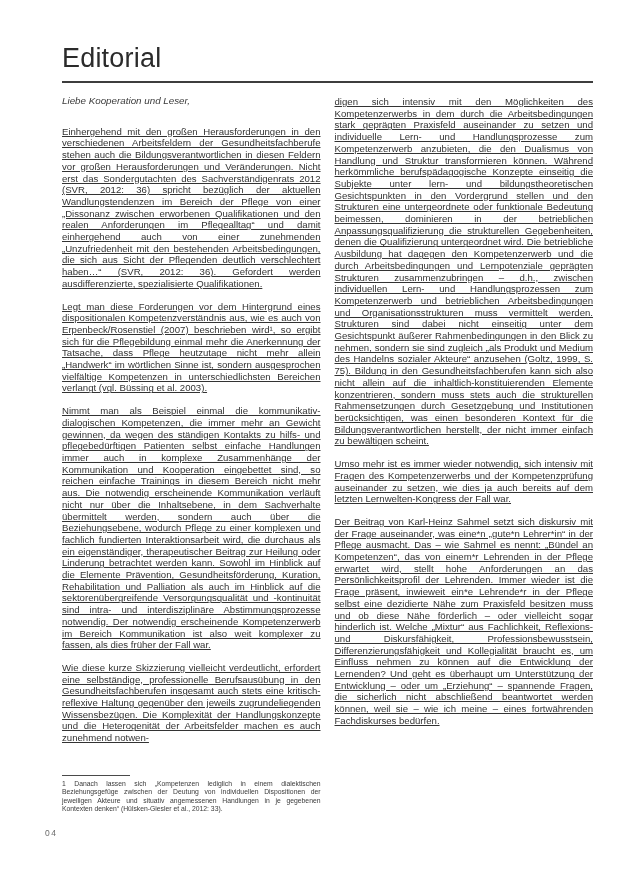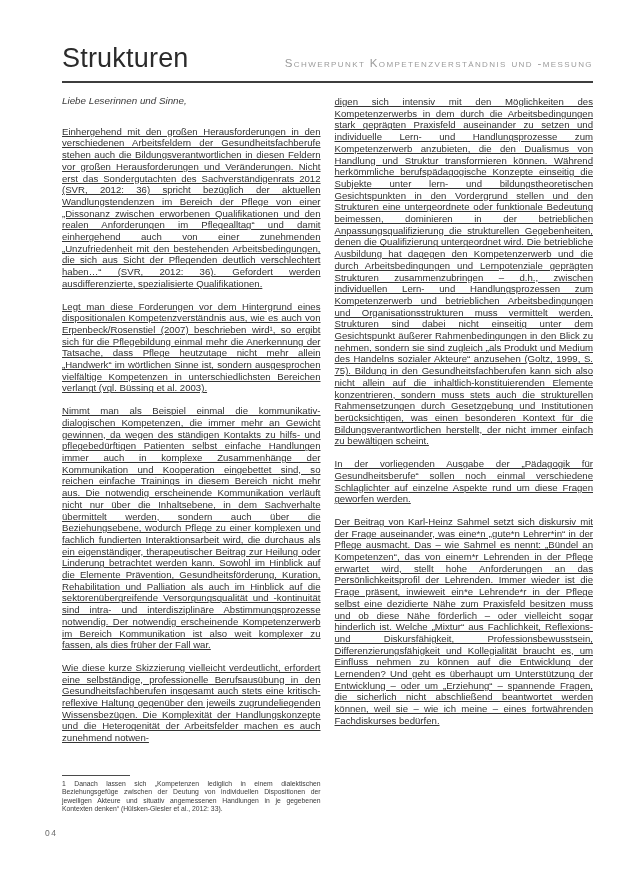--- a/index.html
+++ b/index.html
@@ -93,42 +93,41 @@
     color:#6b6b6b;
   }
   .journal-line{white-space:pre;}
 </style>
 </head>
 <body>
 
 <div class="page">
 
   <div class="header">
-    <div class="page-title">Strukturen</div>
-    <div class="section-label">Schwerpunkt Kompetenzverständnis und -messung</div>
+    <div class="page-title">Editorial</div>
   </div>
 
   <div class="columns">
 
     <div class="col left-col">
-      <p class="salutation">Liebe Leserinnen und Sinne,</p>
+      <p class="salutation">Liebe Kooperation und Leser,</p>
       <p class="body">Einhergehend mit den großen Herausforderungen in den verschiedenen Arbeitsfeldern der Gesundheitsfachberufe stehen auch die Bildungsverantwortlichen in diesen Feldern vor großen Herausforderungen und Veränderungen. Nicht erst das Sondergutachten des Sachverständigenrats 2012 (SVR, 2012: 36) spricht bezüglich der aktuellen Wandlungstendenzen im Bereich der Pflege von einer „Dissonanz zwischen erworbenen Qualifikationen und den realen Anforderungen im Pflegealltag“ und damit einhergehend auch von einer zunehmenden „Unzufriedenheit mit den bestehenden Arbeitsbedingungen, die sich aus Sicht der Pflegenden deutlich verschlechtert haben…“ (SVR, 2012: 36). Gefordert werden ausdifferenzierte, spezialisierte Qualifikationen.</p>
       <p class="body">Legt man diese Forderungen vor dem Hintergrund eines dispositionalen Kompetenzverständnis aus, wie es auch von Erpenbeck/Rosenstiel (2007) beschrieben wird¹, so ergibt sich für die Pflegebildung einmal mehr die Anerkennung der Tatsache, dass Pflege heutzutage nicht mehr allein „Handwerk“ im wörtlichen Sinne ist, sondern ausgesprochen vielfältige Kompetenzen in unterschiedlichsten Bereichen verlangt (vgl. Büssing et al. 2003).</p>
       <p class="body">Nimmt man als Beispiel einmal die kommunikativ-dialogischen Kompetenzen, die immer mehr an Gewicht gewinnen, da wegen des ständigen Kontakts zu hilfs- und pflegebedürftigen Patienten selbst einfache Handlungen immer auch in komplexe Zusammenhänge der Kommunikation und Kooperation eingebettet sind, so reichen einfache Trainings in diesem Bereich nicht mehr aus. Die notwendig erscheinende Kommunikation verläuft nicht nur über die Inhaltsebene, in dem Sachverhalte übermittelt werden, sondern auch über die Beziehungsebene, wodurch Pflege zu einer komplexen und fachlich fundierten Interaktionsarbeit wird, die durchaus als ein eigenständiger, therapeutischer Beitrag zur Heilung oder Linderung betrachtet werden kann. Sowohl im Hinblick auf die Elemente Prävention, Gesundheitsförderung, Kuration, Rehabilitation und Palliation als auch im Hinblick auf die sektorenübergreifende Versorgungsqualität und -kontinuität sind intra- und interdisziplinäre Abstimmungsprozesse notwendig. Der notwendig erscheinende Kompetenzerwerb im Bereich Kommunikation ist also weit komplexer zu fassen, als dies früher der Fall war.</p>
       <p class="body">Wie diese kurze Skizzierung vielleicht verdeutlicht, erfordert eine selbständige, professionelle Berufsausübung in den Gesundheitsfachberufen insgesamt auch stets eine kritisch-reflexive Haltung gegenüber den jeweils zugrundeliegenden Wissensbezügen. Die Komplexität der Handlungskonzepte und die Heterogenität der Arbeitsfelder machen es auch zunehmend notwen-</p>
 
       <div class="footnote-block">
         <div class="footnote-rule"></div>
         <p class="footnote-text">1 Danach lassen sich „Kompetenzen lediglich in einem dialektischen Beziehungsgefüge zwischen der Deutung von individuellen Dispositionen der jeweiligen Akteure und situativ angemessenen Handlungen in je gegebenen Kontexten denken“ (Hülsken-Giesler et al., 2012: 33).</p>
       </div>
     </div>
 
     <div class="col right-col">
       <p class="body">digen sich intensiv mit den Möglichkeiten des Kompetenzerwerbs in dem durch die Arbeitsbedingungen stark geprägten Praxisfeld auseinander zu setzen und individuelle Lern- und Handlungsprozesse zum Kompetenzerwerb anzubieten, die den Dualismus von Handlung und Struktur transformieren können. Während herkömmliche berufspädagogische Konzepte einseitig die Subjekte unter lern- und bildungstheoretischen Gesichtspunkten in den Vordergrund stellen und den Strukturen eine untergeordnete oder funktionale Bedeutung beimessen, dominieren in der betrieblichen Anpassungsqualifizierung die strukturellen Gegebenheiten, denen die Qualifizierung untergeordnet wird. Die betriebliche Ausbildung hat dagegen den Kompetenzerwerb und die durch Arbeitsbedingungen und Lernpotenziale geprägten Strukturen zusammenzubringen – d.h., zwischen individuellen Lern- und Handlungsprozessen zum Kompetenzerwerb und betrieblichen Arbeitsbedingungen und Organisationsstrukturen muss vermittelt werden. Strukturen sind dabei nicht einseitig unter dem Gesichtspunkt äußerer Rahmenbedingungen in den Blick zu nehmen, sondern sie sind zugleich „als Produkt und Medium des Handelns sozialer Akteure“ anzusehen (Goltz, 1999, S. 75). Bildung in den Gesundheitsfachberufen kann sich also nicht allein auf die inhaltlich-konstituierenden Elemente konzentrieren, sondern muss stets auch die strukturellen Rahmensetzungen durch Gesetzgebung und Institutionen berücksichtigen, was einen besonderen Kontext für die Bildungsverantwortlichen herstellt, der nicht immer einfach zu bewältigen scheint.</p>
-      <p class="body">In der vorliegenden Ausgabe der „Pädagogik für Gesundheitsberufe“ sollen noch einmal verschiedene Schlaglichter auf einzelne Aspekte rund um diese Fragen geworfen werden.</p>
+      <p class="body">Umso mehr ist es immer wieder notwendig, sich intensiv mit Fragen des Kompetenzerwerbs und der Kompetenzprüfung auseinander zu setzen, wie dies ja auch bereits auf dem letzten Lernwelten-Kongress der Fall war.</p>
       <p class="body">Der Beitrag von Karl-Heinz Sahmel setzt sich diskursiv mit der Frage auseinander, was eine*n „gute*n Lehrer*in“ in der Pflege ausmacht. Das – wie Sahmel es nennt: „Bündel an Kompetenzen“, das von einem*r Lehrenden in der Pflege erwartet wird, stellt hohe Anforderungen an das Persönlichkeitsprofil der Lehrenden. Immer wieder ist die Frage präsent, inwieweit ein*e Lehrende*r in der Pflege selbst eine dezidierte Nähe zum Praxisfeld besitzen muss und ob diese Nähe förderlich – oder vielleicht sogar hinderlich ist. Welche „Mixtur“ aus Fachlichkeit, Reflexions- und Diskursfähigkeit, Professionsbewusstsein, Differenzierungsfähigkeit und Kollegialität braucht es, um Einfluss nehmen zu können auf die Entwicklung der Lernenden? Und geht es überhaupt um Unterstützung der Entwicklung – oder um „Erziehung“ – spannende Fragen, die sicherlich nicht abschließend beantwortet werden können, weil sie – wie ich meine – eines fortwährenden Fachdiskurses bedürfen.</p>
     </div>
 
   </div>
 
   <div class="footer">
     <span class="page-number">04</span>
   </div>
 
 </div>

